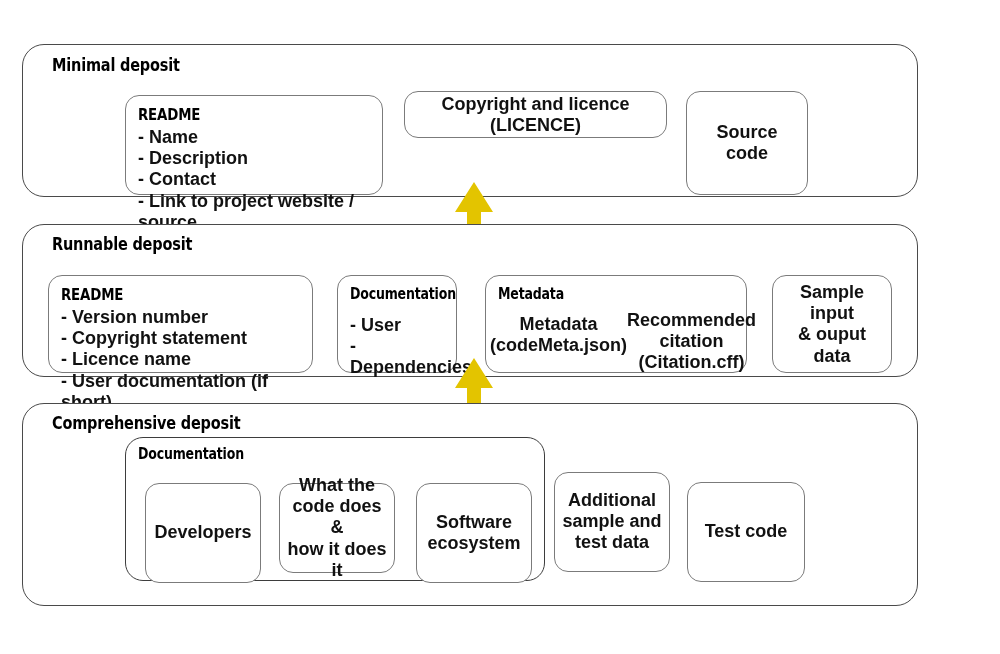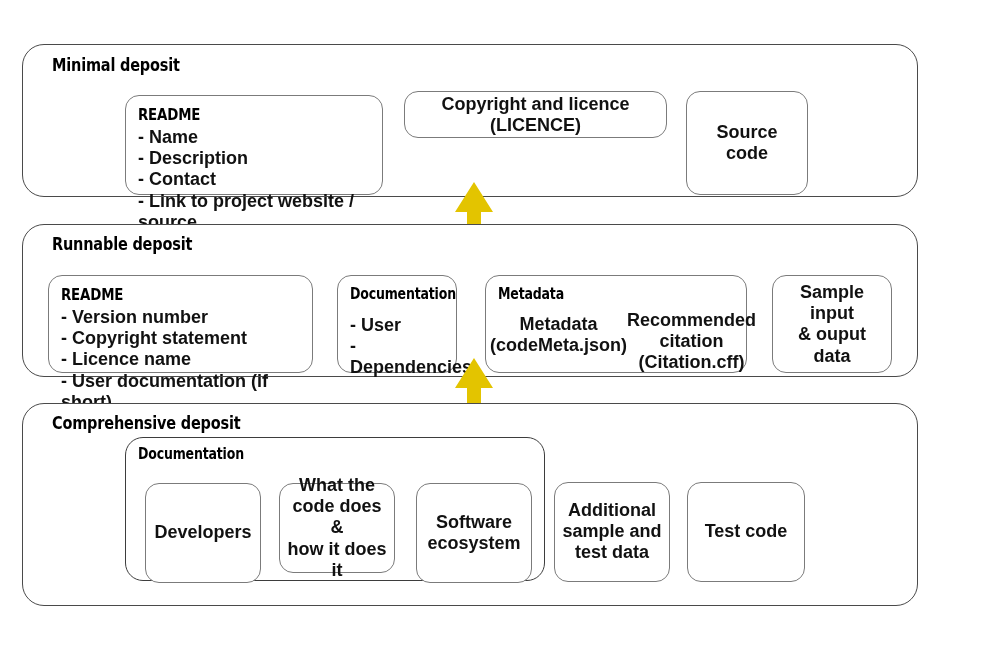--- a/index.html
+++ b/index.html
@@ -212,21 +212,21 @@
 code does &amp;
 how it does it</div>
     </div>
 
     <div class="rbox card" style="left:290px; top:30px; width:116px; height:100px;">
       <div class="centered-label">Software
 ecosystem</div>
     </div>
   </div>
 
-  <div class="rbox card" style="left:554px; top:467px; width:116px; height:100px;">
+  <div class="rbox card" style="left:554px; top:457px; width:116px; height:100px;">
     <div class="centered-label">Additional
 sample and
 test data</div>
   </div>
 
   <div class="rbox card" style="left:687px; top:467px; width:118px; height:100px;">
     <div class="centered-label">Test code</div>
   </div>
 
 </div>

